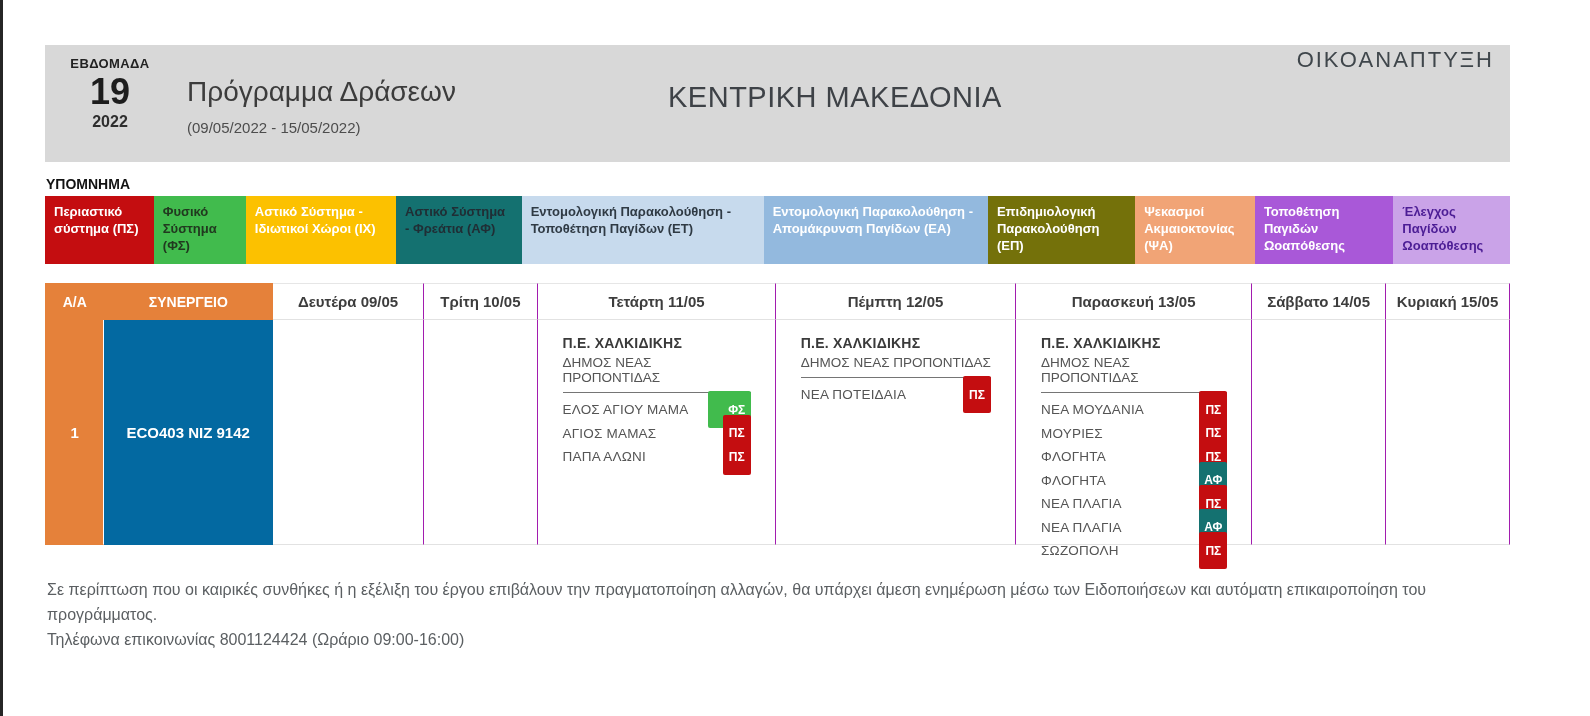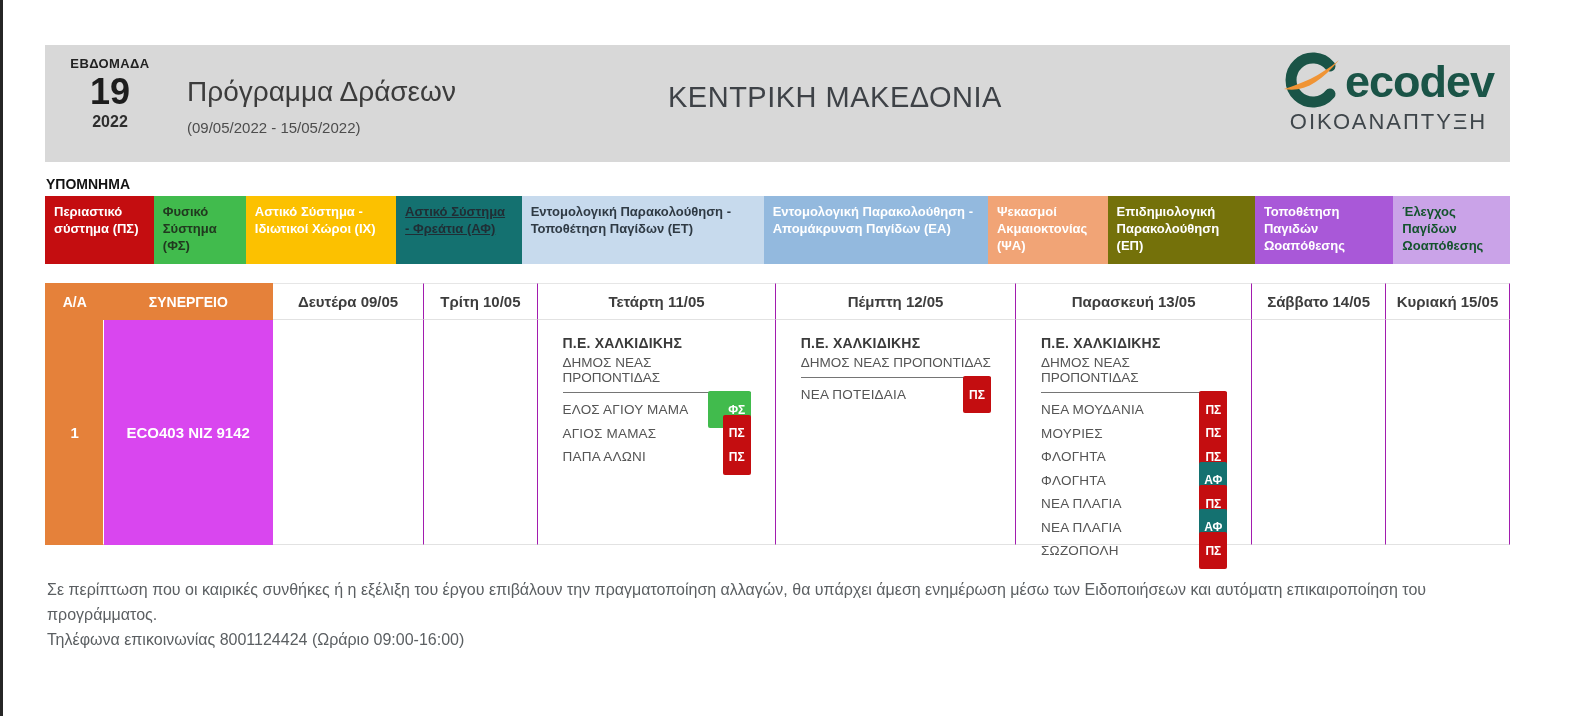--- a/index.html
+++ b/index.html
@@ -67,63 +67,54 @@
       <div class="week-label">ΕΒΔΟΜΑΔΑ</div>
       <div class="week-num">19</div>
       <div class="week-year">2022</div>
     </div>
     <div class="program">
       <div class="program-title">Πρόγραμμα Δράσεων</div>
       <div class="program-dates">(09/05/2022 - 15/05/2022)</div>
     </div>
     <div class="region-title">ΚΕΝΤΡΙΚΗ ΜΑΚΕΔΟΝΙΑ</div>
     <div class="logo">
-      <div class="logo-row">
-        <span>
-          <svg width="58" height="58" viewBox="0 0 58 58" aria-hidden="true">
-            <path d="M47 15 A 22 22 0 1 0 47 43" fill="none" stroke="#1a5447" stroke-width="11" stroke-linecap="round"></path>
-            <path d="M1 38 C 20 42 38 31 56 9 C 37 25 18 33 1 38 Z" fill="#f09435"></path>
-          </svg>
-        </span>
-        <span class="logo-word" style="color: rgb(26, 84, 71);">ecodev</span>
-      </div>
       <div class="logo-sub">ΟΙΚΟΑΝΑΠΤΥΞΗ</div>
     </div>
   </div>
 
   <div class="legend-title">ΥΠΟΜΝΗΜΑ</div>
   <div class="legend">
     <div class="legend-item lw0" style="background-color: rgb(196, 13, 16); color: rgb(255, 255, 255);">Περιαστικό σύστημα (ΠΣ)</div>
     <div class="legend-item lw1" style="background-color: rgb(65, 187, 77); color: rgb(33, 57, 31);">Φυσικό Σύστημα (ΦΣ)</div>
     <div class="legend-item lw2" style="background-color: rgb(252, 193, 0); color: rgb(255, 255, 255);">Αστικό Σύστημα - Ιδιωτικοί Χώροι (ΙΧ)</div>
-    <div class="legend-item lw3" style="background-color: rgb(20, 113, 112); color: rgb(32, 46, 53); text-decoration: underline;">Αστικό Σύστημα - Φρεάτια (ΑΦ)</div>
+    <div class="legend-item lw3" style="background-color: rgb(20, 113, 112); color: rgb(32, 46, 53);">Αστικό Σύστημα - Φρεάτια (ΑΦ)</div>
     <div class="legend-item lw4" style="background-color: rgb(199, 218, 237); color: rgb(47, 58, 68);">Εντομολογική Παρακολούθηση - Τοποθέτηση Παγίδων (ΕΤ)</div>
     <div class="legend-item lw5" style="background-color: rgb(147, 185, 222); color: rgb(255, 255, 255);">Εντομολογική Παρακολούθηση - Απομάκρυνση Παγίδων (ΕΑ)</div>
+    <div class="legend-item lw7" style="background-color: rgb(116, 113, 10); color: rgb(255, 255, 255);">Επιδημιολογική Παρακολούθηση (ΕΠ)</div>
     <div class="legend-item lw6" style="background-color: rgb(241, 164, 118); color: rgb(255, 255, 255);">Ψεκασμοί Ακμαιοκτονίας (ΨΑ)</div>
-    <div class="legend-item lw7" style="background-color: rgb(116, 113, 10); color: rgb(255, 255, 255);">Επιδημιολογική Παρακολούθηση (ΕΠ)</div>
     <div class="legend-item lw8" style="background-color: rgb(169, 88, 216); color: rgb(255, 255, 255);">Τοποθέτηση Παγιδών Ωοαπόθεσης</div>
-    <div class="legend-item lw9" style="background-color: rgb(202, 163, 232); color: #14532d;">Έλεγχος Παγίδων Ωοαπόθεσης</div>
+    <div class="legend-item lw9" style="background-color: rgb(202, 163, 232); color: #4c1d95;">Έλεγχος Παγίδων Ωοαπόθεσης</div>
   </div>
 
   <div class="table">
     <div class="tr">
       <div class="th orange cw0" style="background-color: rgb(229, 129, 58);">Α/Α</div>
       <div class="th orange cw1" style="background-color: rgb(229, 129, 58);">ΣΥΝΕΡΓΕΙΟ</div>
       <div class="th cw2">Δευτέρα 09/05</div>
       <div class="th cw3">Τρίτη 10/05</div>
       <div class="th cw4">Τετάρτη 11/05</div>
       <div class="th cw5">Πέμπτη 12/05</div>
       <div class="th cw6">Παρασκευή 13/05</div>
       <div class="th cw7">Σάββατο 14/05</div>
       <div class="th cw8">Κυριακή 15/05</div>
     </div>
 
     <div class="tr">
       <div class="td orange aa-cell cw0" style="background-color: rgb(229, 129, 58);">1</div>
-      <div class="td orange cw1" style="background-color: #d946ef; text-align: center;">ECO403  NIZ 9142</div>
+      <div class="td orange cw1" style="background-color: #0369a1; text-align: center;">ECO403  NIZ 9142</div>
 
       <div class="td cw2"></div>
       <div class="td cw3"></div>
 
       <div class="td day-cell cw4">
         <div class="cell-area">Π.Ε. ΧΑΛΚΙΔΙΚΗΣ</div>
         <div class="cell-muni">ΔΗΜΟΣ ΝΕΑΣ ΠΡΟΠΟΝΤΙΔΑΣ</div>
         <div class="entries">
           <div class="entry">
             <span class="entry-label">ΕΛΟΣ ΑΓΙΟΥ ΜΑΜΑ</span>

